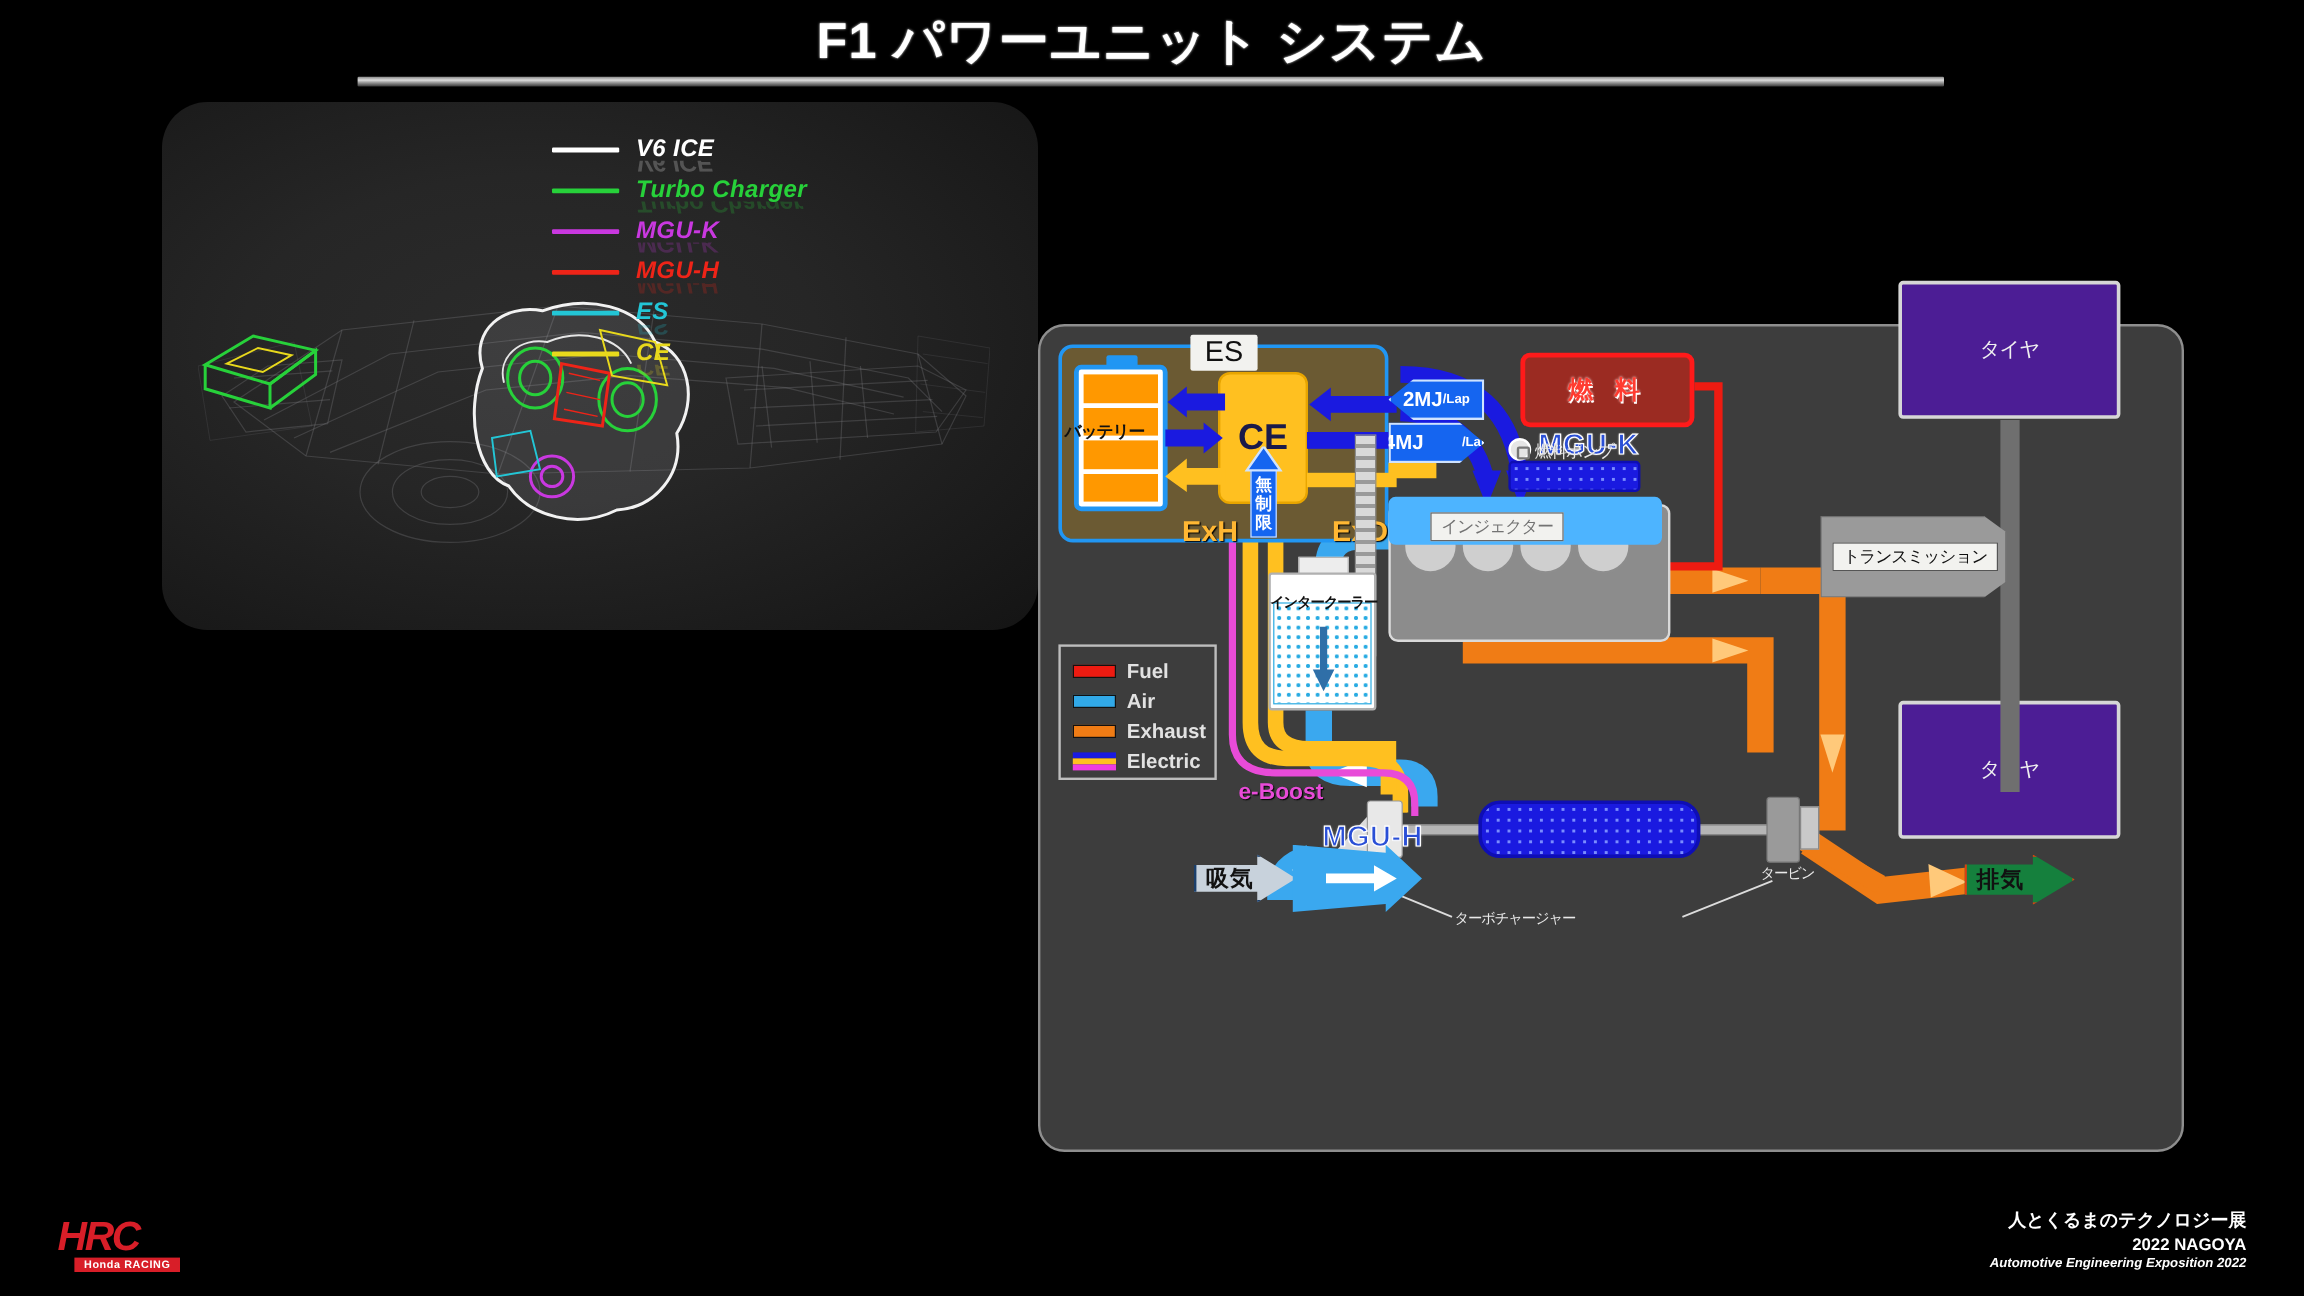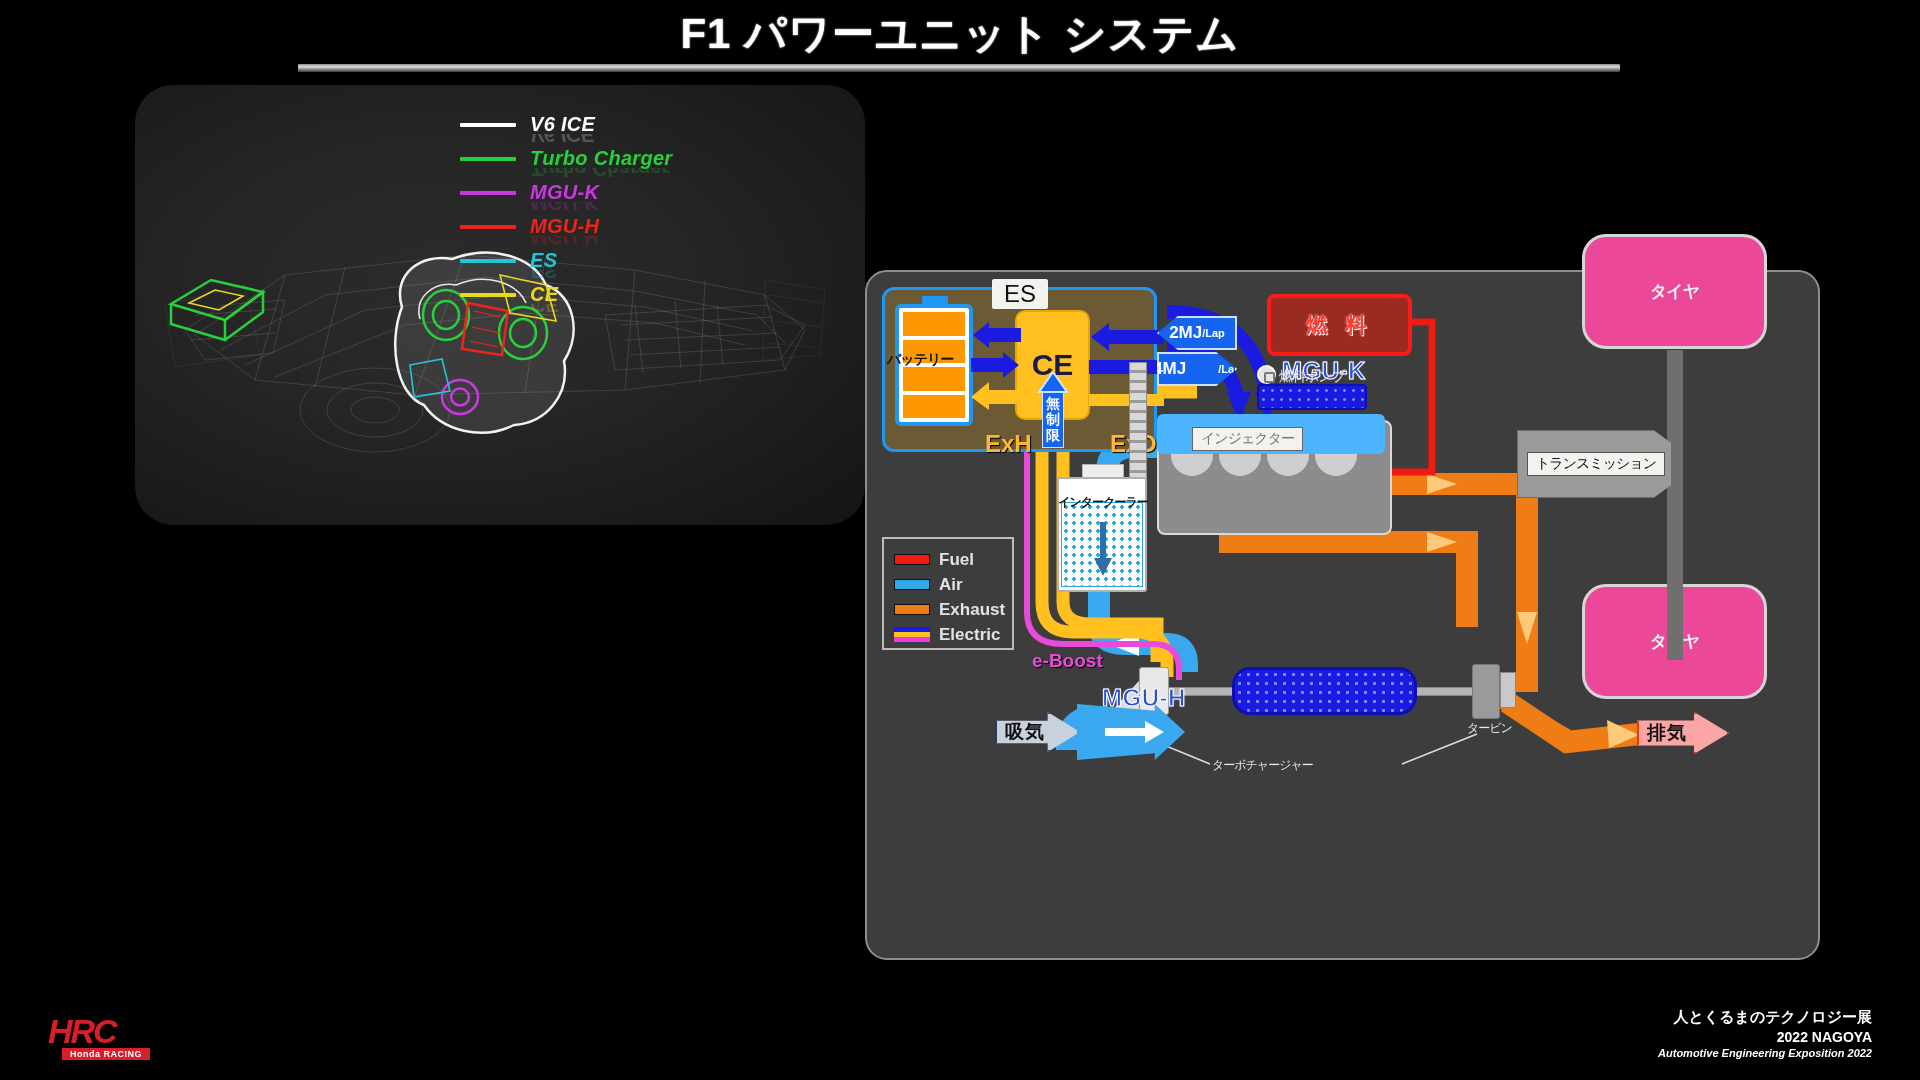--- a/index.html
+++ b/index.html
@@ -108,24 +108,24 @@
   #fuel-pump-icon {
     left:390px; top:93px; width:19px; height:19px; border-radius:50%;
     background:#e5e5e5; border:2px solid #fff;
   }
   #fuel-pump-icon::after {
     content:""; position:absolute; left:5px; top:5px; width:7px; height:7px;
     border:2px solid #777; border-radius:2px;
   }
 
   .tyre-box {
-    width:185px; height:115px; background:#ec4899;
-    border:3px solid #d6d6d6; border-radius:24px;
+    width:185px; height:115px; background:#4c1d95;
+    border:3px solid #d6d6d6; border-radius:4px;
     display:flex; align-items:center; justify-content:center;
-    font-size:17px; font-weight:bold; color:#f0f0f0; letter-spacing:-1px;
+    font-size:17px; font-weight:normal; color:#f0f0f0; letter-spacing:-1px;
   }
   #tyre-front { left:715px; top:-38px; }
   #tyre-rear  { left:715px; top:312px; }
 
   #trans-box {
     left:650px; top:158px; width:155px; height:68px;
     background:#9a9a9a; border:1px solid #6f6f6f;
     clip-path: polygon(0 0, 88% 0, 100% 20%, 100% 80%, 88% 100%, 0 100%);
   }
   #trans-label {
@@ -232,21 +232,21 @@
     background:#c8d2dc; border:2px solid #1b3f6b; color:#111;
     clip-path: polygon(0 22%, 62% 22%, 62% 0, 100% 50%, 62% 100%, 62% 78%, 0 78%);
     padding-left:8px;
   }
   #intake-flow {
     left:210px; top:432px; width:108px; height:56px; background:#3aa8ef;
     clip-path: polygon(0 0, 72% 12%, 72% 0, 100% 50%, 72% 100%, 72% 88%, 0 100%);
   }
   #exhaust-tag {
     left:770px; top:440px; width:92px; height:42px;
-    background:#fca5a5; border:2px solid #e03b11; color:#111;
+    background:#15803d; border:2px solid #e03b11; color:#111;
     clip-path: polygon(0 20%, 62% 20%, 62% 0, 100% 50%, 62% 100%, 62% 80%, 0 80%);
     padding-left:8px;
   }
   #copyright {
     left:0; top:615px; width:955px; text-align:center;
     font-size:13px; color:#cfcfcf;
   }
 
   
   #hrc-logo {

